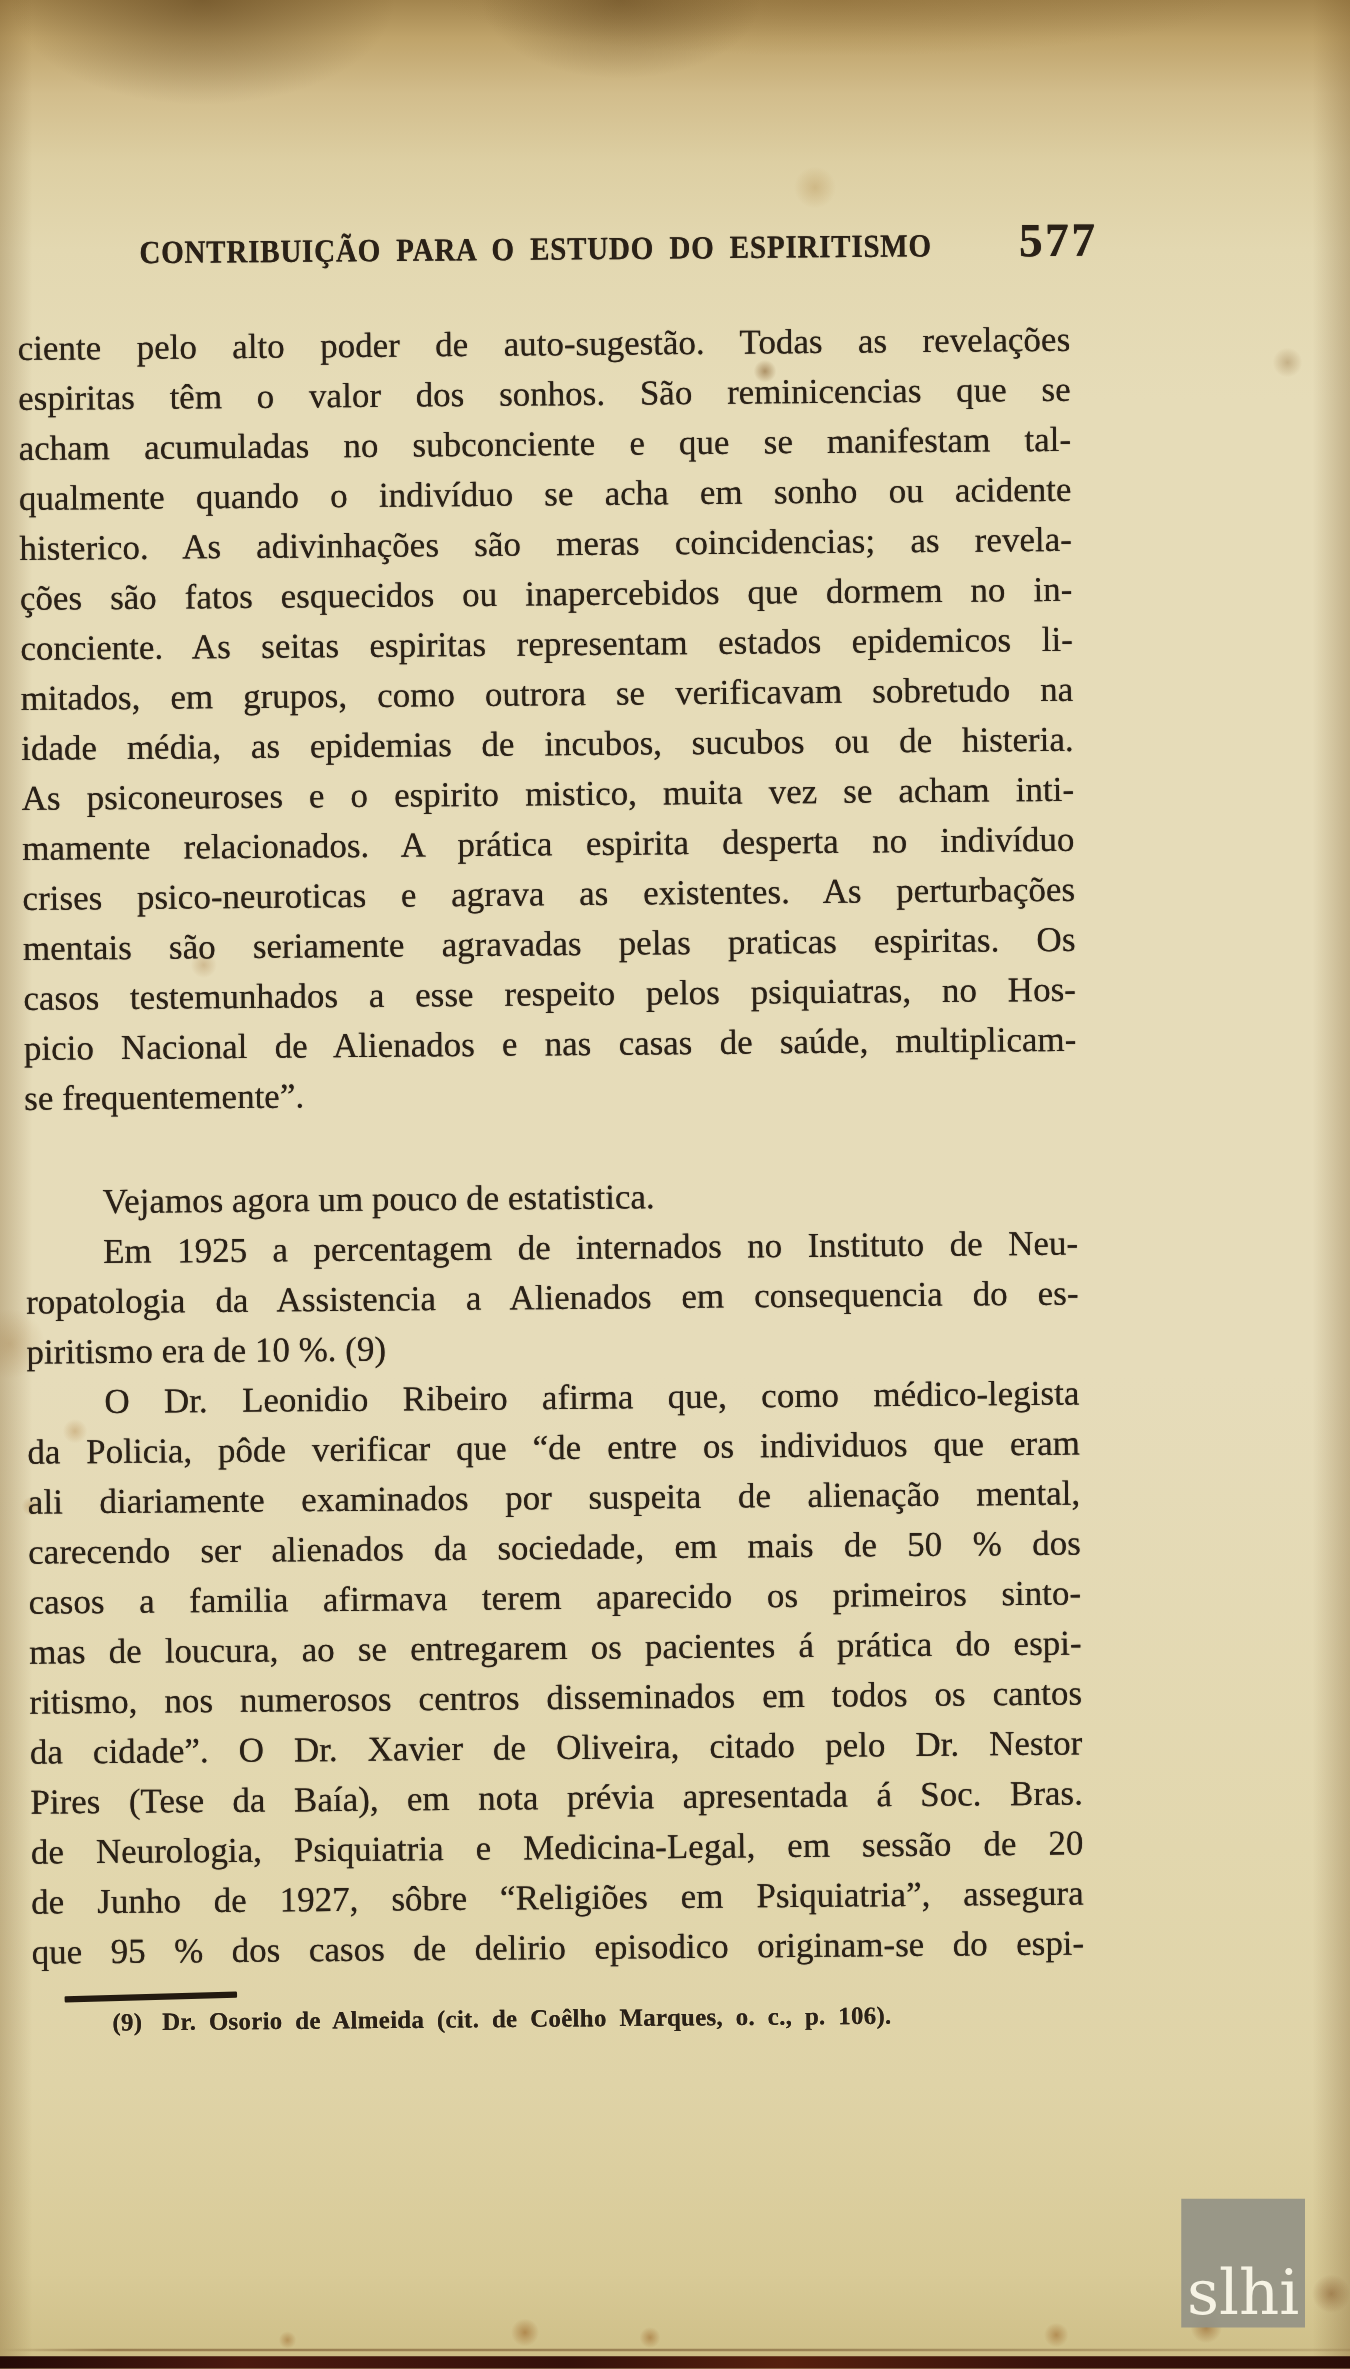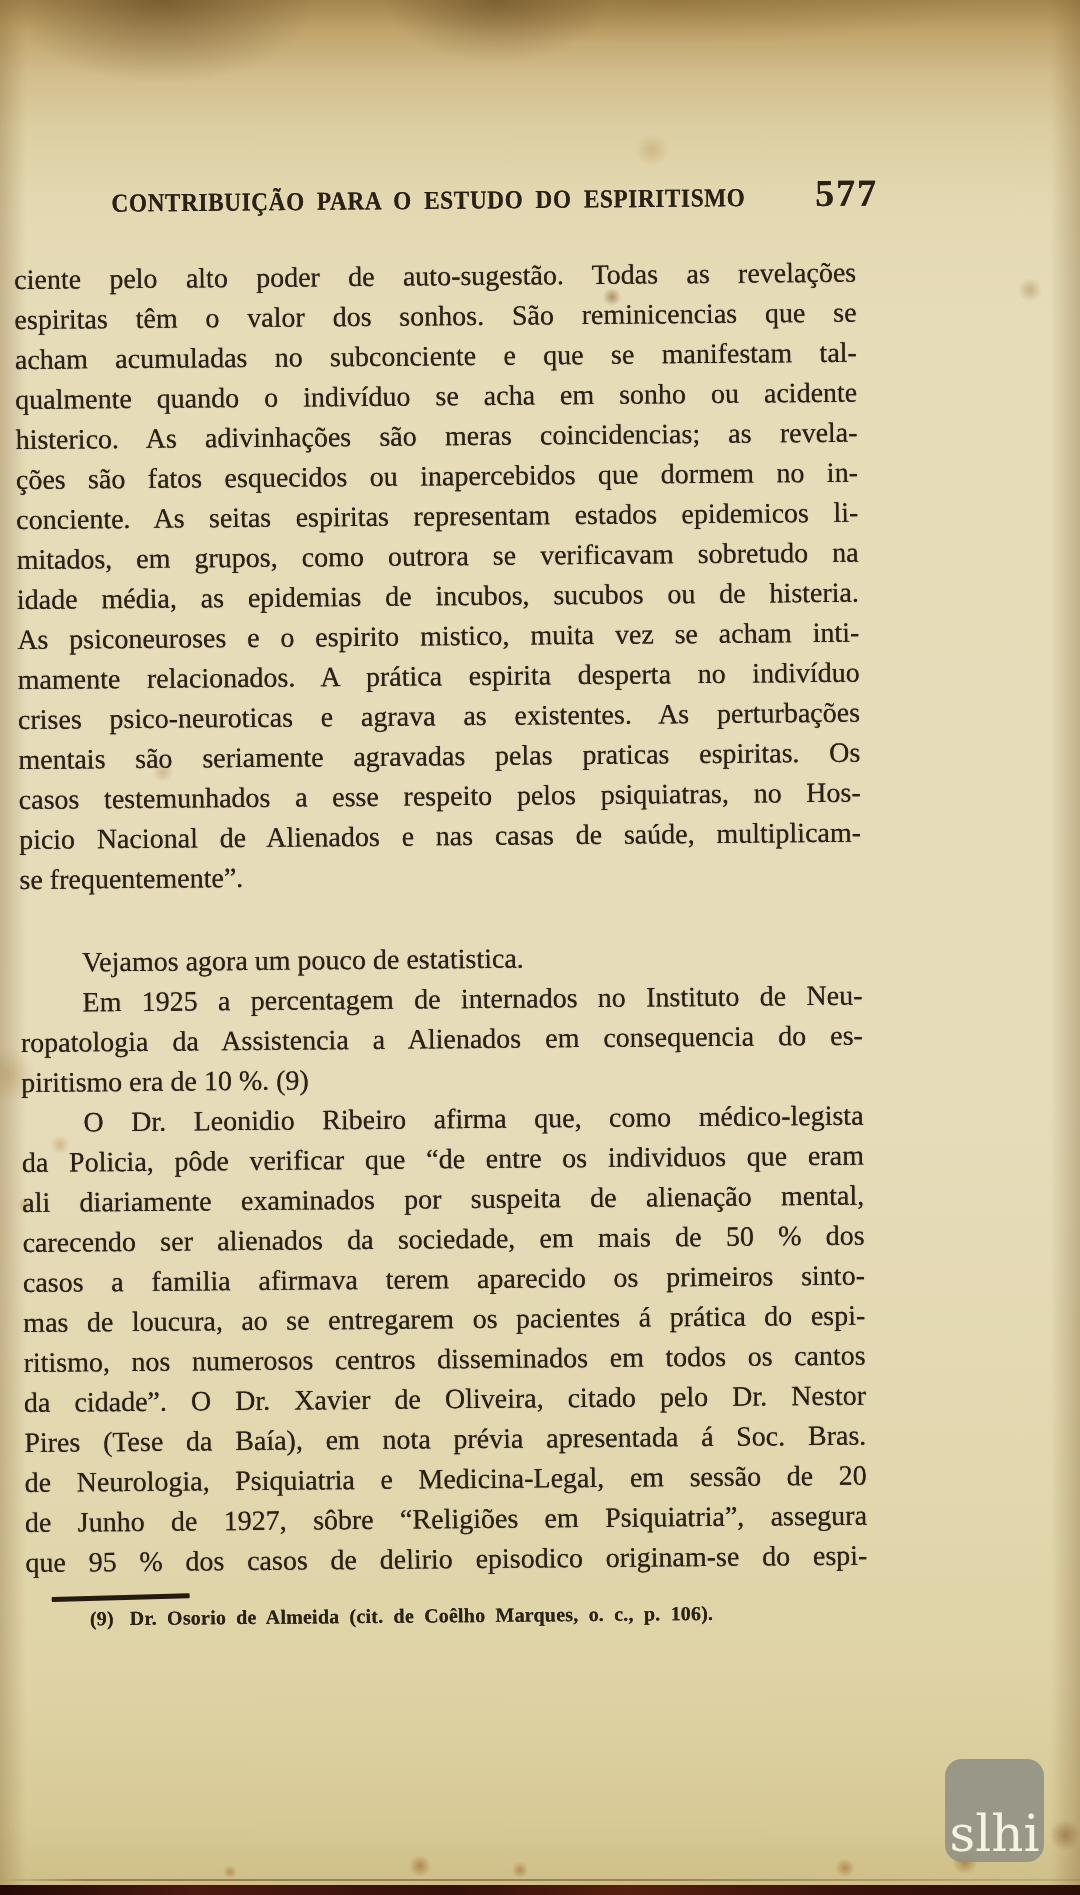--- a/index.html
+++ b/index.html
@@ -51,21 +51,21 @@
   .line.last{text-align-last:left;}
   .line.indent{text-indent:62px;}
   .para-gap{margin-top:43px;}
   .em{}
   .footnote-rule{position:absolute;left:40px;top:1596px;width:138px;height:5px;background:#231a10;transform:rotate(-1.1deg);border-radius:1px;}
   .footnote{position:absolute;left:78px;top:1608px;width:740px;font-size:20px;font-weight:700;word-spacing:5px;letter-spacing:.2px;text-shadow:0 0 .5px rgba(42,33,23,.8);}
   .fn-label{margin-right:16px;}
   .watermark{
     position:absolute;left:945px;top:1759px;width:99px;height:103px;
     background:rgba(148,146,133,.92);
-    display:flex;align-items:flex-end;justify-content:center;border-radius:17px;
+    display:flex;align-items:flex-end;justify-content:center;
   }
   .watermark-text{
     font-family:"DejaVu Serif",serif;font-size:50px;line-height:.78;
     color:#f6f3e4;padding-bottom:8px;
   }
   .scratch-line{
     position:absolute;left:0;top:1879px;width:1080px;height:2px;
     background:linear-gradient(90deg, rgba(100,60,25,0), rgba(100,60,25,.5) 8%, rgba(90,55,22,.45) 60%, rgba(100,60,25,.15));
   }
   .bottom-edge{

